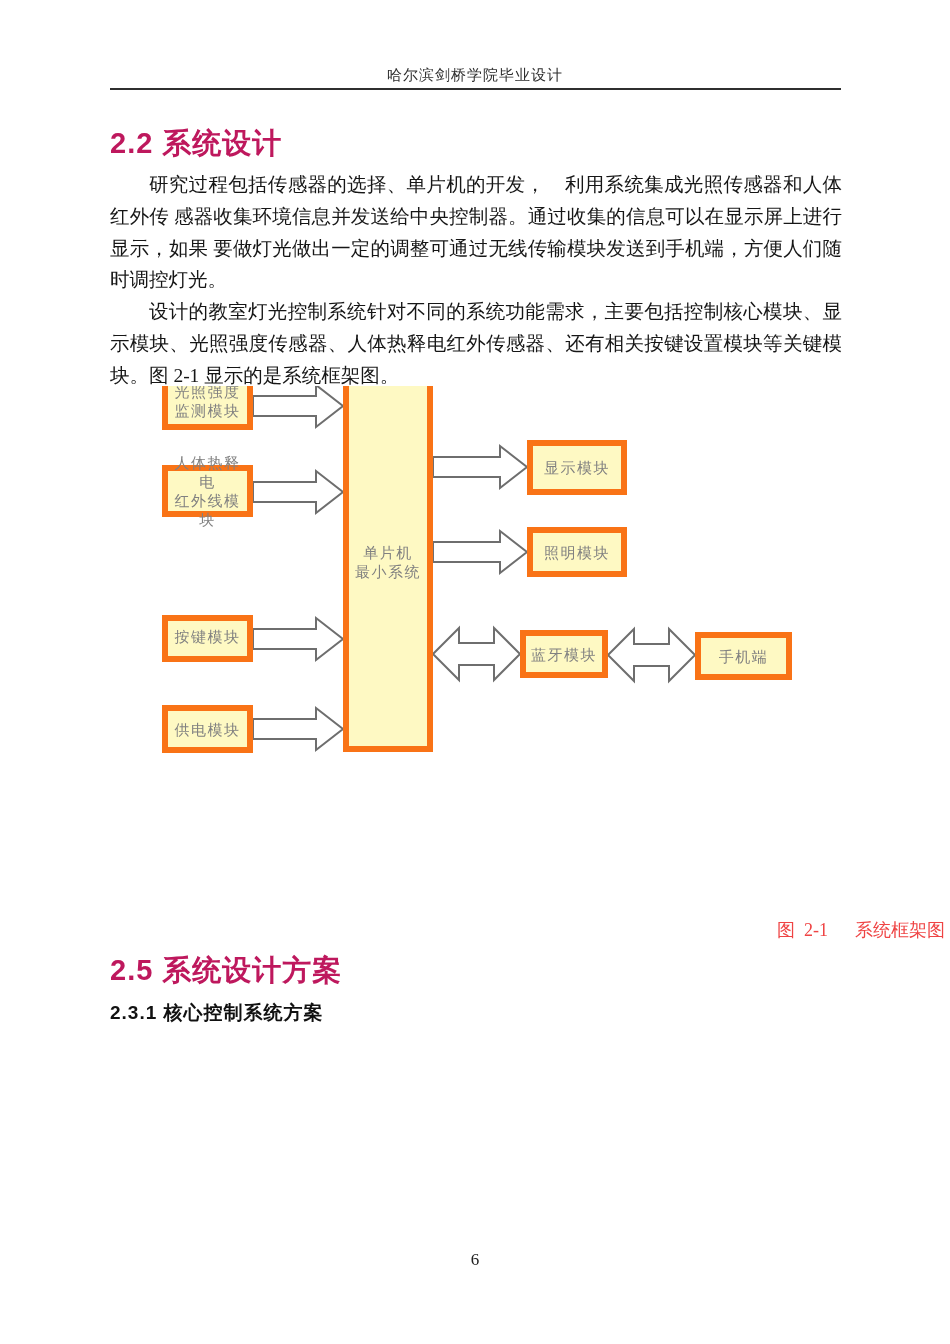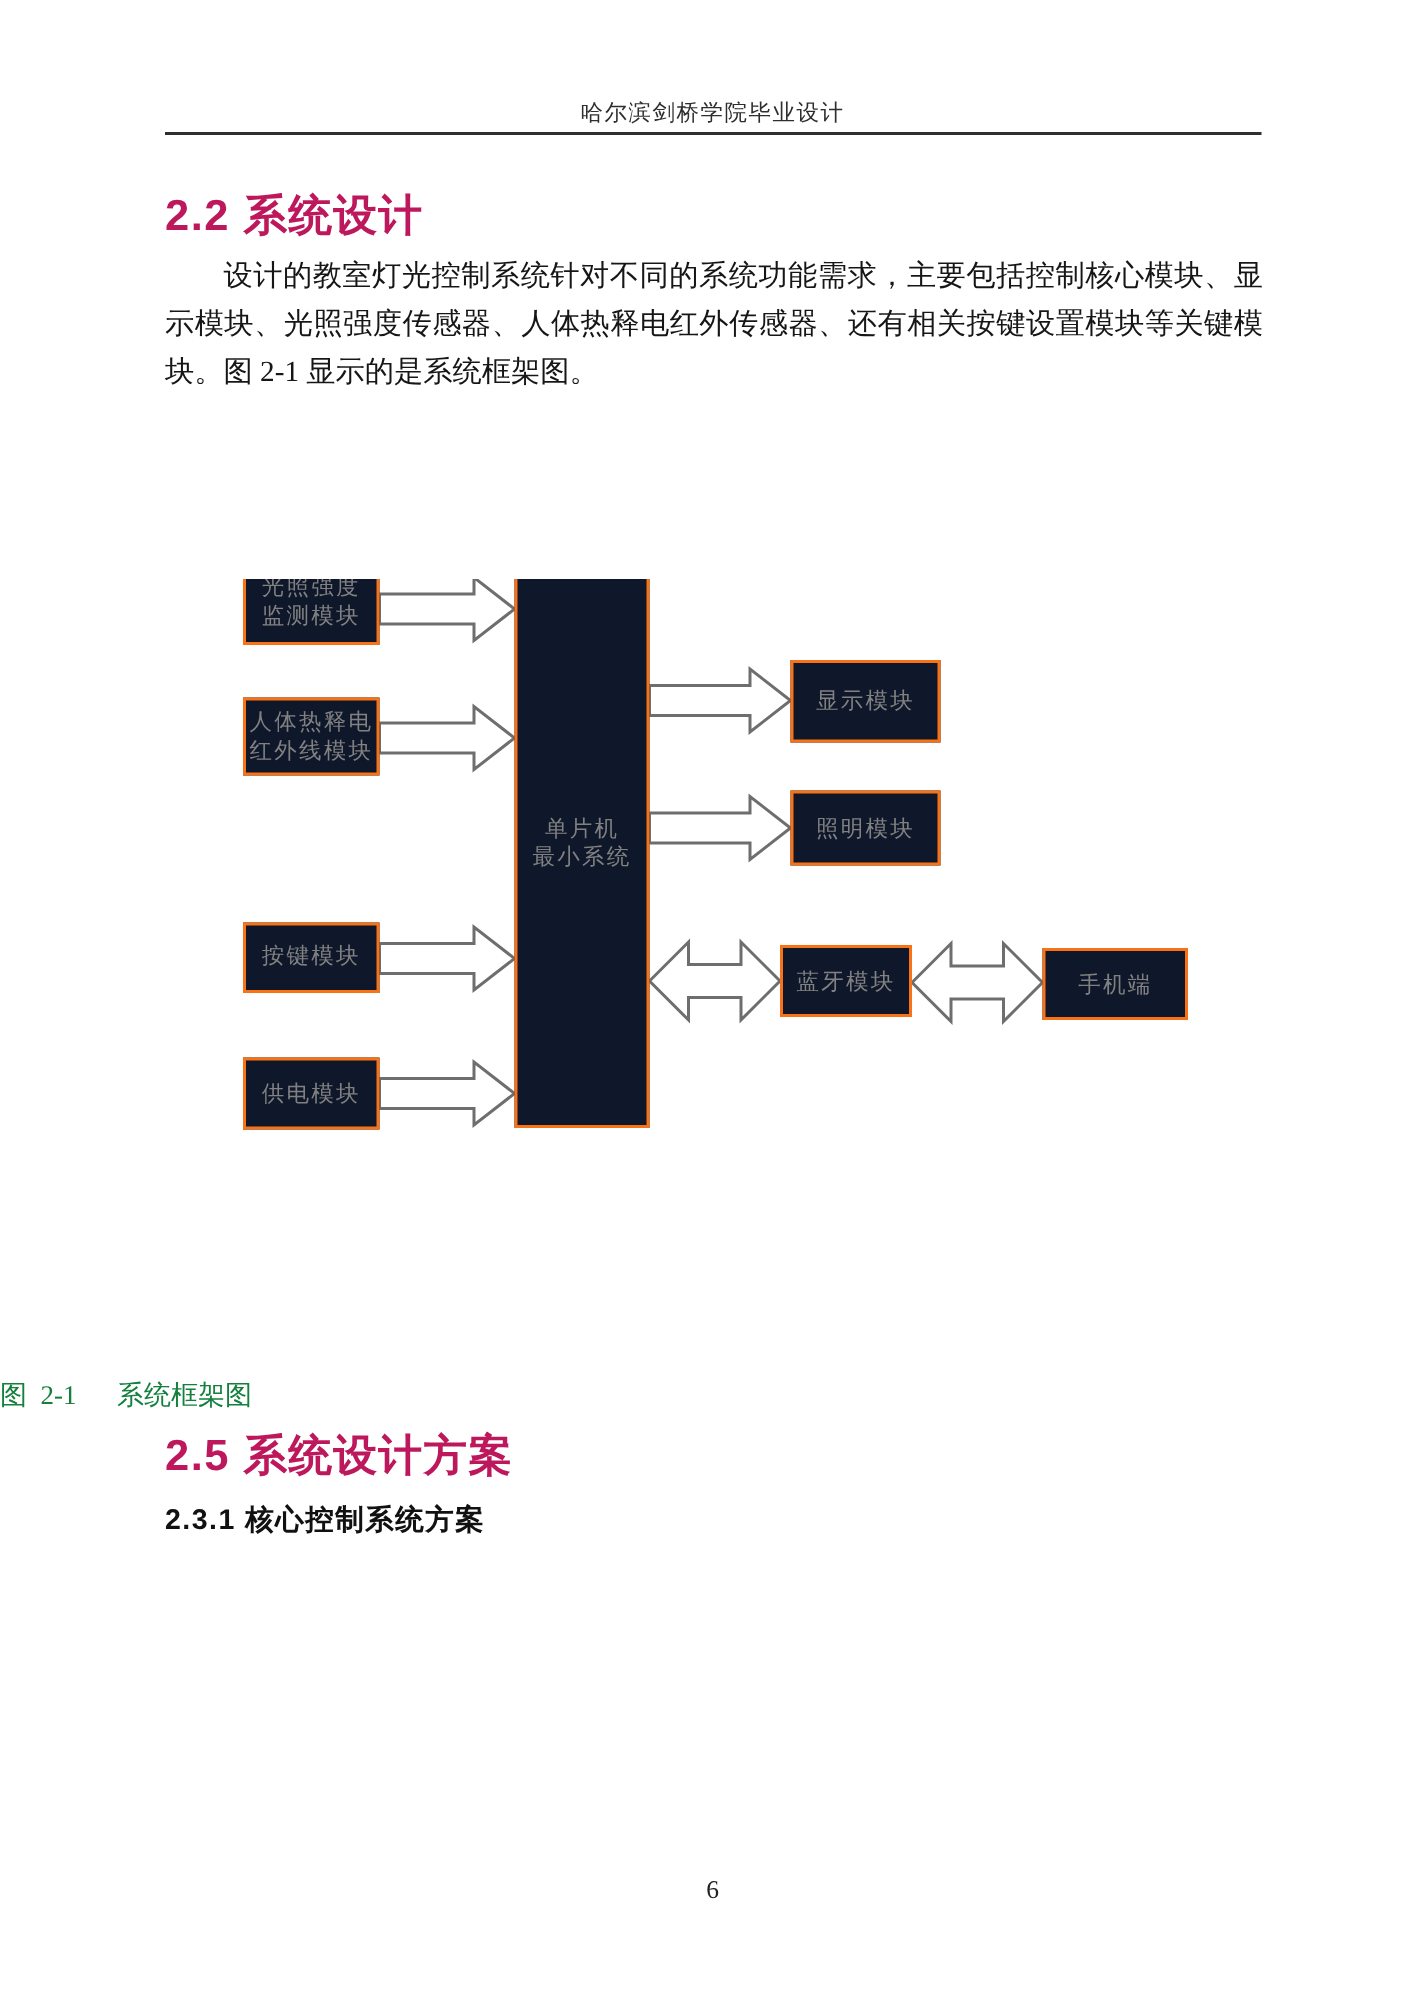--- a/index.html
+++ b/index.html
@@ -42,57 +42,58 @@
   .body-text p{margin:0;text-indent:2em;}
   
   .figure{
     position:absolute;top:386px;left:110px;
     width:732px;height:374px;
     overflow:hidden;
   }
   .figure svg{position:absolute;top:0;left:0;z-index:1;}
   .node{
     position:absolute;z-index:2;box-sizing:border-box;
-    background:#0f172a;border:2px solid #f97316;
+    background:#fef9c3;border:6px solid #f97316;
     display:flex;align-items:center;justify-content:center;
     text-align:center;white-space:pre-line;
     font-family:"Liberation Sans","DejaVu Sans",sans-serif;
     font-size:15px;line-height:19px;letter-spacing:1.5px;
     color:#818181;
   }
   .n-light  {left:52px; top:-14px; width:91px; height:58px;}
   .n-pir    {left:52px; top:79px;  width:91px; height:52px;}
   .n-keys   {left:52px; top:229px; width:91px; height:47px;font-family:Liberation Mono, monospace;}
   .n-power  {left:52px; top:319px; width:91px; height:48px;}
   .n-mcu    {left:233px;top:-14px; width:90px; height:380px;}
   .n-display{left:417px;top:54px;  width:100px;height:55px;}
   .n-light2 {left:417px;top:141px; width:100px;height:50px;}
   .n-bt     {left:410px;top:244px; width:88px; height:48px;}
   .n-phone  {left:585px;top:246px; width:97px; height:48px;}
   .fig-caption{
     position:absolute;top:918px;left:0;right:5px;
-    text-align:left;font-size:18px;color:#15803d;
+    text-align:right;font-size:18px;color:#ef4444;
     white-space:pre;
   }
   .page-num{
     position:absolute;top:1250px;left:0;right:0;
     text-align:center;font-size:17px;color:#222;
   }
 </style>
 </head>
 <body>
 
 <div class="page">
 
   <div class="running-head">哈尔滨剑桥学院毕业设计</div>
   <div class="head-rule"></div>
 
   <div class="h-main" style="top:124px">2.2  系统设计</div>
 
   <div class="body-text" style="top:169px">
+    <p>研究过程包括传感器的选择、单片机的开发，　利用系统集成光照传感器和人体红外传 感器收集环境信息并发送给中央控制器。通过收集的信息可以在显示屏上进行显示，如果 要做灯光做出一定的调整可通过无线传输模块发送到手机端，方便人们随时调控灯光。</p>
     <p>设计的教室灯光控制系统针对不同的系统功能需求，主要包括控制核心模块、显示模块、光照强度传感器、人体热释电红外传感器、还有相关按键设置模块等关键模块。图 2-1 显示的是系统框架图。</p>
   </div>
 
   <div class="figure">
     <svg width="732" height="374" viewBox="0 0 732 374">
       <g fill="#ffffff" stroke="#6e6e6e" stroke-width="2" stroke-linejoin="miter">
         <polygon points="143,10 206,10 206,-1 233,20 206,41 206,30 143,30"></polygon>
         <polygon points="143,96 206,96 206,85 233,106 206,127 206,116 143,116"></polygon>
         <polygon points="143,243 206,243 206,232 233,253 206,274 206,263 143,263"></polygon>
         <polygon points="143,333 206,333 206,322 233,343 206,364 206,353 143,353"></polygon>

